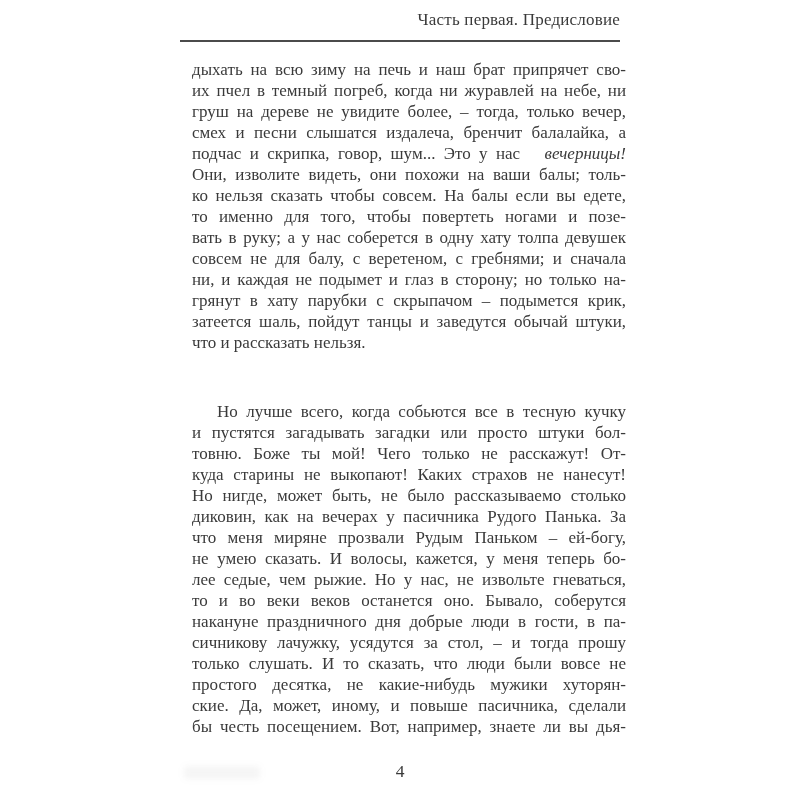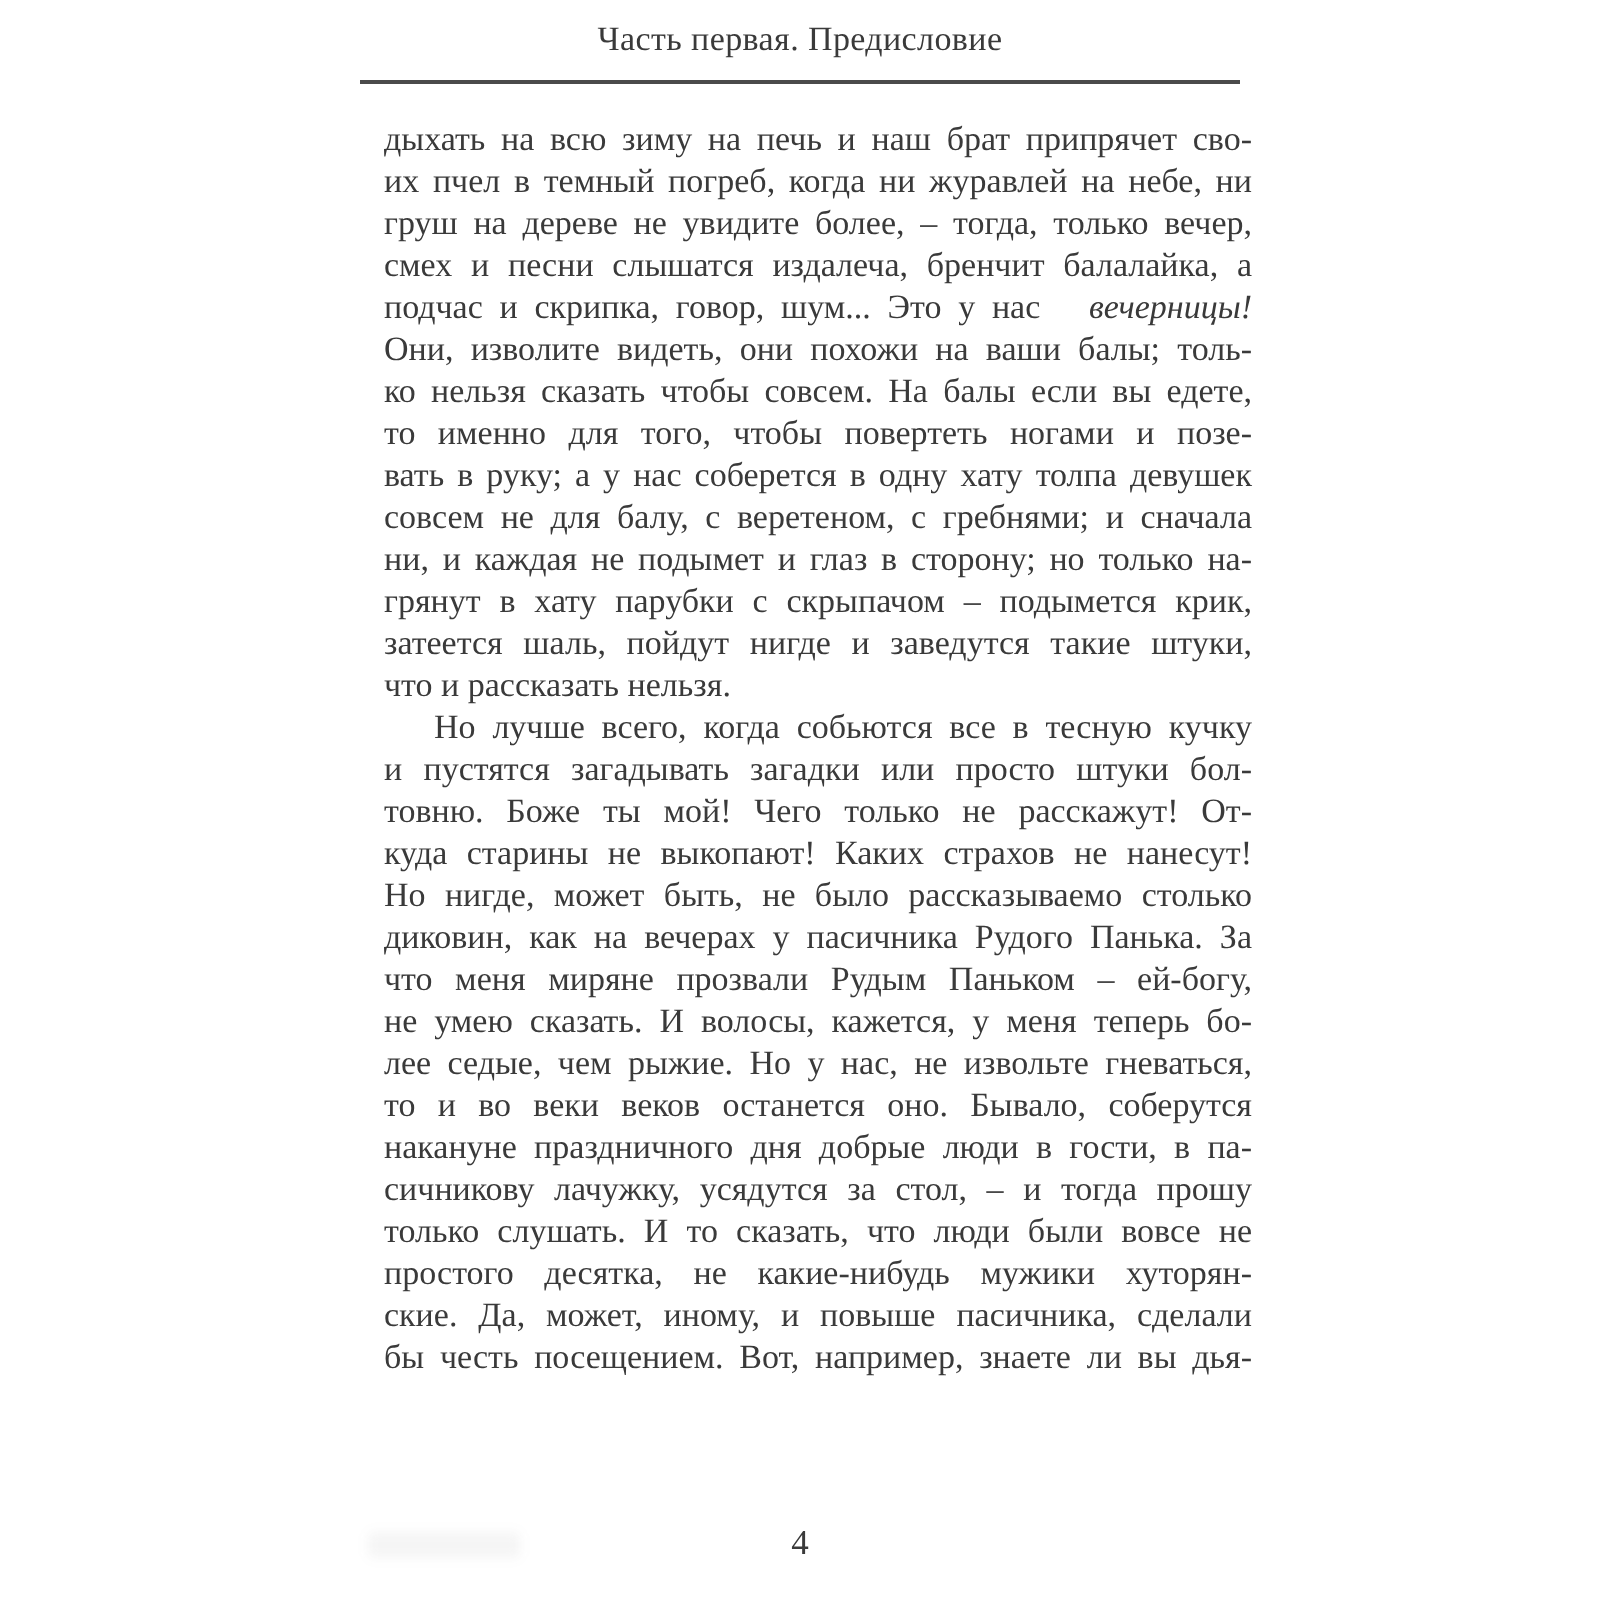--- a/index.html
+++ b/index.html
@@ -16,21 +16,21 @@
     overflow:hidden;
   }
   .page{
     position:relative;
     width:800px;height:800px;
     background:var(--bg-color);
   }
   .running-header{
     position:absolute;
     left:180px;top:10px;width:440px;
-    text-align:center;
+    text-align:right;
     font-size:17px;
     letter-spacing:.2px;
     color:var(--text-color);
   }
   .header-rule{
     position:absolute;
     left:180px;top:40px;width:440px;height:2px;
     background:var(--rule-color);
   }
   .body-text{
@@ -44,20 +44,21 @@
     white-space:nowrap;
     text-align:justify;
     text-align-last:justify;
     height:21px;
   }
   .line.par-end{
     text-align-last:left;
   }
   .line.indent{
     padding-left:25px;
+    margin-top:48px;
   }
   .italic{font-style:italic;margin-left:16px;}
   .page-number{
     position:absolute;
     left:180px;top:761px;width:440px;
     text-align:center;
     font-size:17.5px;
     color:var(--text-color);
   }
   .watermark-smudge{
@@ -81,21 +82,21 @@
       <div class="line"><span>груш на дереве не увидите более, – тогда, только вечер,</span></div>
       <div class="line"><span>смех и песни слышатся издалеча, бренчит балалайка, а</span></div>
       <div class="line"><span>подчас и скрипка, говор, шум... Это у нас </span><span class="italic">вечерницы!</span></div>
       <div class="line"><span>Они, изволите видеть, они похожи на ваши балы; толь-</span></div>
       <div class="line"><span>ко нельзя сказать чтобы совсем. На балы если вы едете,</span></div>
       <div class="line"><span>то именно для того, чтобы повертеть ногами и позе-</span></div>
       <div class="line"><span>вать в руку; а у нас соберется в одну хату толпа девушек</span></div>
       <div class="line"><span>совсем не для балу, с веретеном, с гребнями; и сначала</span></div>
       <div class="line"><span>ни, и каждая не подымет и глаз в сторону; но только на-</span></div>
       <div class="line"><span>грянут в хату парубки с скрыпачом – подымется крик,</span></div>
-      <div class="line"><span>затеется шаль, пойдут нигде и заведутся такие штуки,</span></div>
+      <div class="line"><span>затеется шаль, пойдут танцы и заведутся обычай штуки,</span></div>
       <div class="line par-end"><span>что и рассказать нельзя.</span></div>
       <div class="line indent"><span>Но лучше всего, когда собьются все в тесную кучку</span></div>
       <div class="line"><span>и пустятся загадывать загадки или просто штуки бол-</span></div>
       <div class="line"><span>товню. Боже ты мой! Чего только не расскажут! От-</span></div>
       <div class="line"><span>куда старины не выкопают! Каких страхов не нанесут!</span></div>
       <div class="line"><span>Но нигде, может быть, не было рассказываемо столько</span></div>
       <div class="line"><span>диковин, как на вечерах у пасичника Рудого Панька. За</span></div>
       <div class="line"><span>что меня миряне прозвали Рудым Паньком – ей-богу,</span></div>
       <div class="line"><span>не умею сказать. И волосы, кажется, у меня теперь бо-</span></div>
       <div class="line"><span>лее седые, чем рыжие. Но у нас, не извольте гневаться,</span></div>

